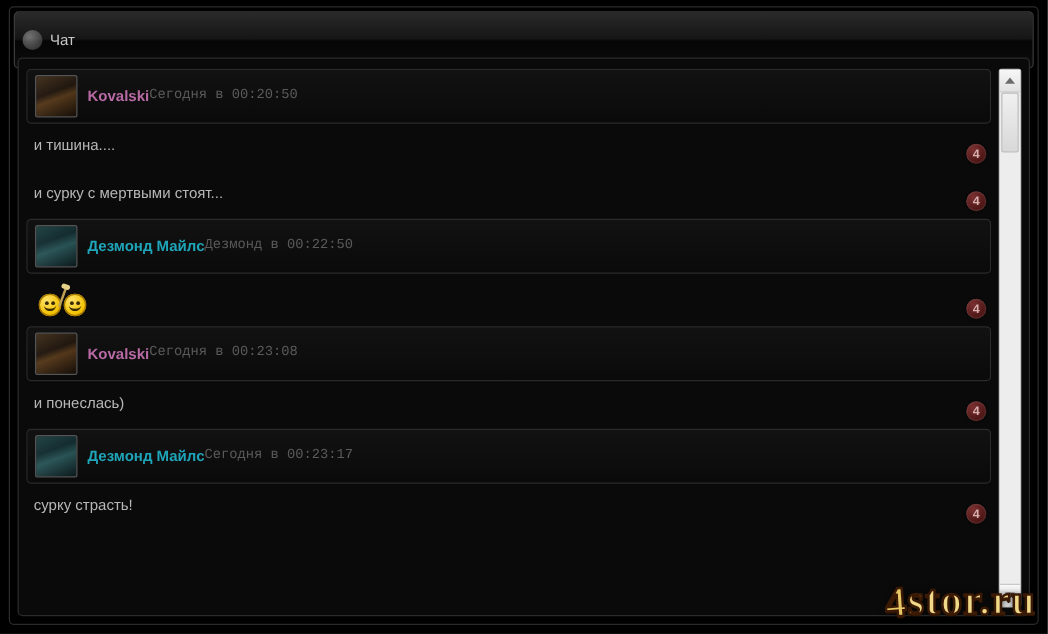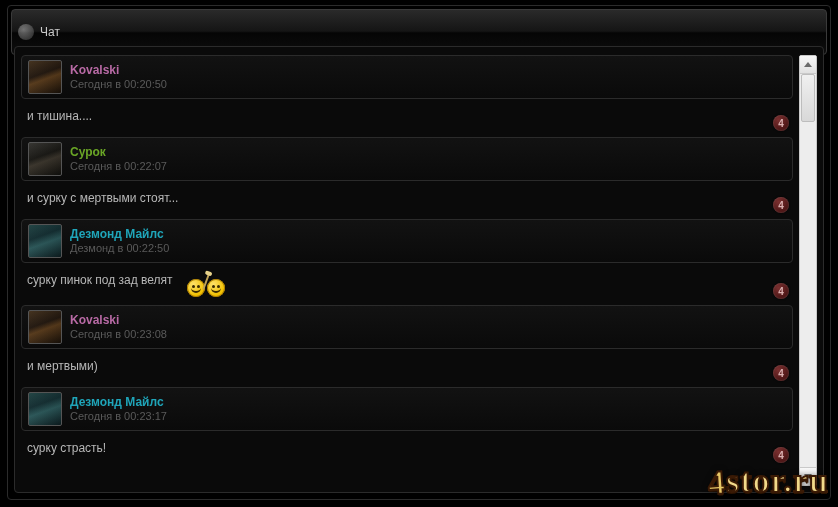--- a/index.html
+++ b/index.html
@@ -36,27 +36,27 @@
   .avatar {
     width: 34px; height: 34px; border: 1px solid #555; border-radius: 2px; flex: 0 0 auto;
     background: #2a2018;
     position: relative; overflow: hidden;
   }
   .avatar::after { content: ""; position: absolute; inset: 0; background:
     linear-gradient(135deg, rgba(255,255,255,.06), rgba(0,0,0,.2)); }
   .avatar.kov { background: linear-gradient(160deg, #3a2712 0%, #1e130a 40%, #5a3a18 55%, #1b120a 100%); }
   .avatar.sur { background: linear-gradient(160deg, #2b2a26 0%, #14130f 40%, #3a342a 55%, #12110e 100%); }
   .avatar.dez { background: linear-gradient(160deg, #163a3a 0%, #0e2a2e 35%, #2a5a5c 55%, #0e2024 100%); }
-  .name-time { display: flex; flex-direction: column; line-height: 1.25; }
+  .name-time { display: flex; flex-direction: row; line-height: 1.25; }
   .name { font-size: 12px; font-weight: bold; }
   .name.kov { color: #b86aa5; }
   .name.sur { color: #6aa626; }
   .name.dez { color: #1fa5b9; }
-  .time { color: #5a5a5a; font-size: 11px; }
-  .msg-body { color: #b7b7b7; font-size: 12px; padding: 10px 6px 6px 6px; position: relative; display: flex; align-items: flex-start; gap: 10px; flex-wrap: wrap; }
+  .time { color: #5a5a5a; font-size: 11px; font-family: Liberation Mono, monospace; }
+  .msg-body { color: #b7b7b7; font-size: 12px; padding: 10px 6px 6px 6px; position: relative; display: flex; align-items: flex-end; gap: 10px; flex-wrap: wrap; }
   .count-badge {
     position: absolute; right: 4px; bottom: -2px;
     width: 16px; height: 16px; border-radius: 50%;
     background: radial-gradient(circle at 35% 30%, #7b3030, #4b1414 70%);
     box-shadow: inset 0 0 2px rgba(255,255,255,.25), 0 0 2px #000;
     display: flex; align-items: center; justify-content: center;
     color: #d9b0b0; font-size: 10px; font-weight: bold;
   }
   
   .emoji-pair { display: inline-flex; align-items: center; gap: 2px; margin-left: 4px; position: relative; top: 6px; }
@@ -116,42 +116,34 @@
                 <div class="name kov">Kovalski</div>
                 <div class="time">Сегодня в 00:20:50</div>
               </div>
             </div>
             <div class="msg-body">
               <span>и тишина....</span>
               <div class="count-badge">4</div>
             </div>
           </div>
           <div class="msg">
-            <div class="msg-head">
-              <div class="avatar sur"></div>
-              <div class="name-time">
-                <div class="name sur">Сурок</div>
-                <div class="time">Сегодня в 00:22:07</div>
-              </div>
-            </div>
             <div class="msg-body">
               <span>и сурку с мертвыми стоят...</span>
               <div class="count-badge">4</div>
             </div>
           </div>
           <div class="msg">
             <div class="msg-head">
               <div class="avatar dez"></div>
               <div class="name-time">
                 <div class="name dez">Дезмонд Майлс</div>
                 <div class="time">Дезмонд в 00:22:50</div>
               </div>
             </div>
             <div class="msg-body">
-              <span>сурку пинок под зад велят</span>
               <span class="emoji-pair">
                 <span class="smile">
                   <span class="eye l"></span>
                   <span class="eye r"></span>
                   <span class="mouth"></span>
                 </span>
                 <span class="stick"></span>
                 <span class="smile">
                   <span class="eye l"></span>
                   <span class="eye r"></span>
@@ -163,21 +155,21 @@
           </div>
           <div class="msg">
             <div class="msg-head">
               <div class="avatar kov"></div>
               <div class="name-time">
                 <div class="name kov">Kovalski</div>
                 <div class="time">Сегодня в 00:23:08</div>
               </div>
             </div>
             <div class="msg-body">
-              <span>и мертвыми)</span>
+              <span>и понеслась)</span>
               <div class="count-badge">4</div>
             </div>
           </div>
           <div class="msg">
             <div class="msg-head">
               <div class="avatar dez"></div>
               <div class="name-time">
                 <div class="name dez">Дезмонд Майлс</div>
                 <div class="time">Сегодня в 00:23:17</div>
               </div>

